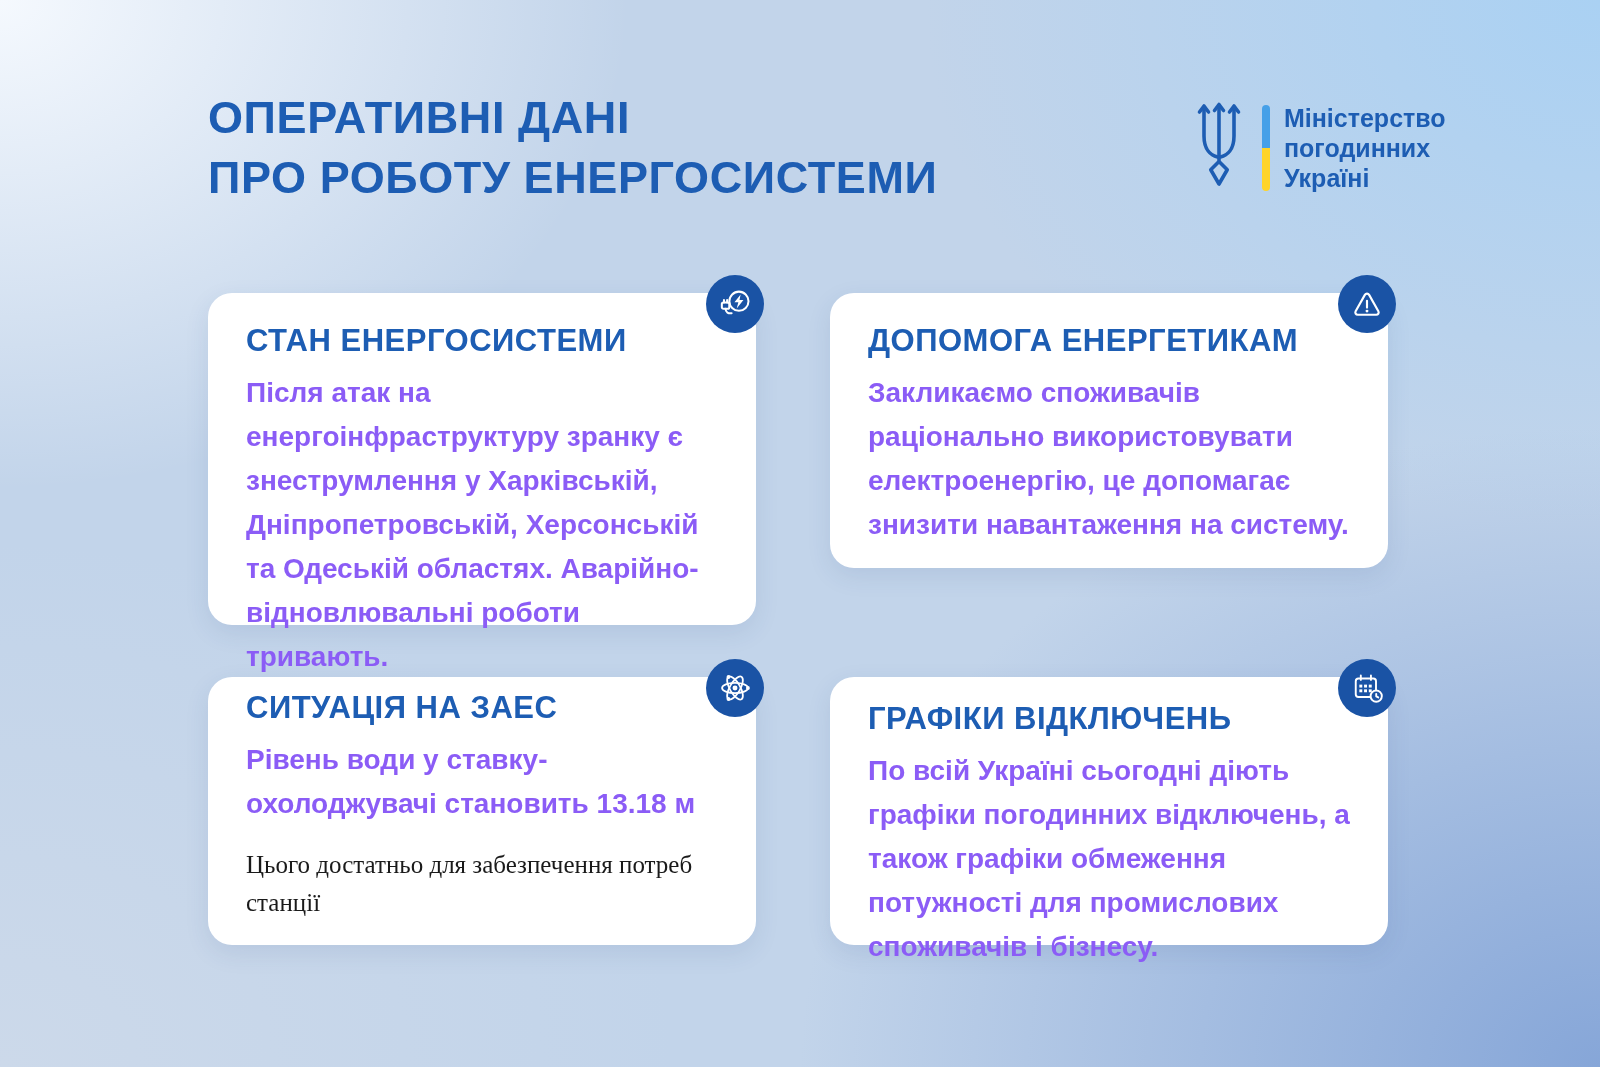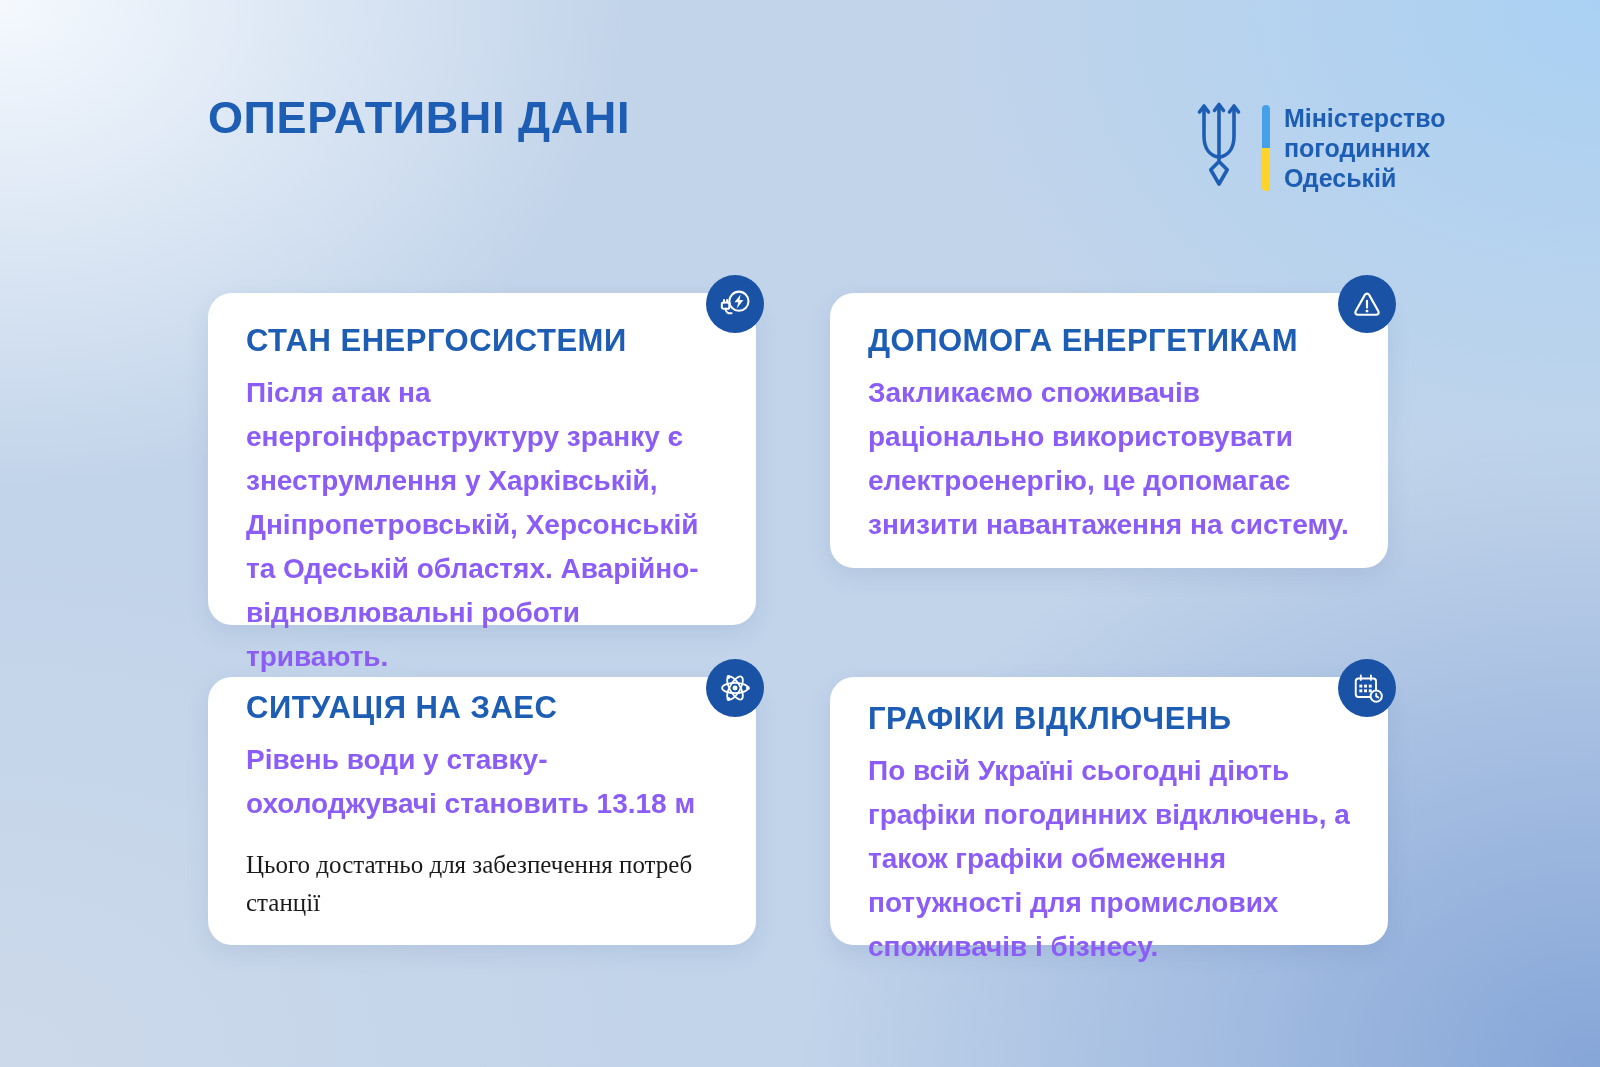--- a/index.html
+++ b/index.html
@@ -62,39 +62,40 @@
   }
   .icon-circle svg { width: 36px; height: 36px; display: block; }
 </style>
 </head>
 <body>
 
 <div class="canvas">
 
   <div class="title">
     <div>ОПЕРАТИВНІ ДАНІ</div>
+    <div>ПРО РОБОТУ ЕНЕРГОСИСТЕМИ</div>
   </div>
 
   <div class="logo">
     <span>
       <svg class="trident" viewBox="0 0 40 60" fill="none" stroke="#1d5db3" stroke-width="2.4" stroke-linecap="round" stroke-linejoin="round">
         <path d="M7 8 L10 4 L13 8"></path>
         <path d="M17 7 L20 3 L23 7"></path>
         <path d="M27 8 L30 4 L33 8"></path>
         <path d="M10 5 v19 c0 9 4.5 13 9 14"></path>
         <path d="M30 5 v19 c0 9 -4.5 13 -9 14"></path>
         <path d="M20 4 v36"></path>
         <path d="M20 41 l5.5 5.5 L20 56 l-5.5 -9.5 Z"></path>
       </svg>
     </span>
     <span class="divider"></span>
     <div class="org">
       <div>Міністерство</div>
       <div>погодинних</div>
-      <div>Одеській</div>
+      <div>Україні</div>
     </div>
   </div>
 
 
   <div class="card card-1">
     <div class="icon-circle">
       <svg viewBox="0 0 32 32" fill="none" stroke="#fff" stroke-width="1.8" stroke-linecap="round" stroke-linejoin="round">
         <circle cx="19.5" cy="13.5" r="8.5"></circle>
         <polygon points="21,7.5 15.5,14.5 19,14.5 17.5,20 23.5,12.5 20,12.5" fill="#fff" stroke="none"></polygon>
         <path d="M6.2 12.5 v2.2 M9 12.5 v2.2"></path>

